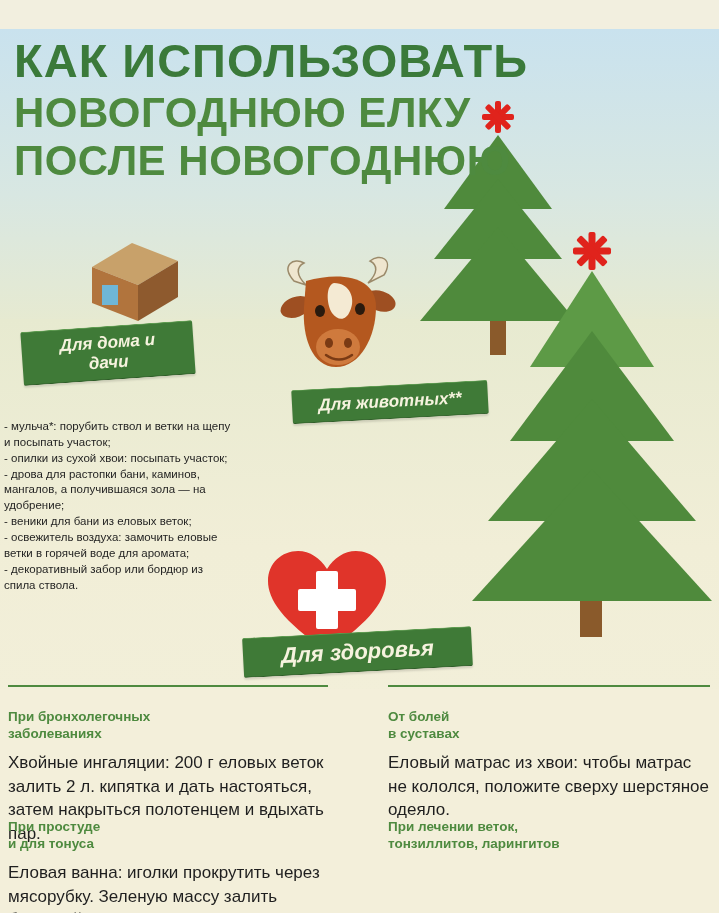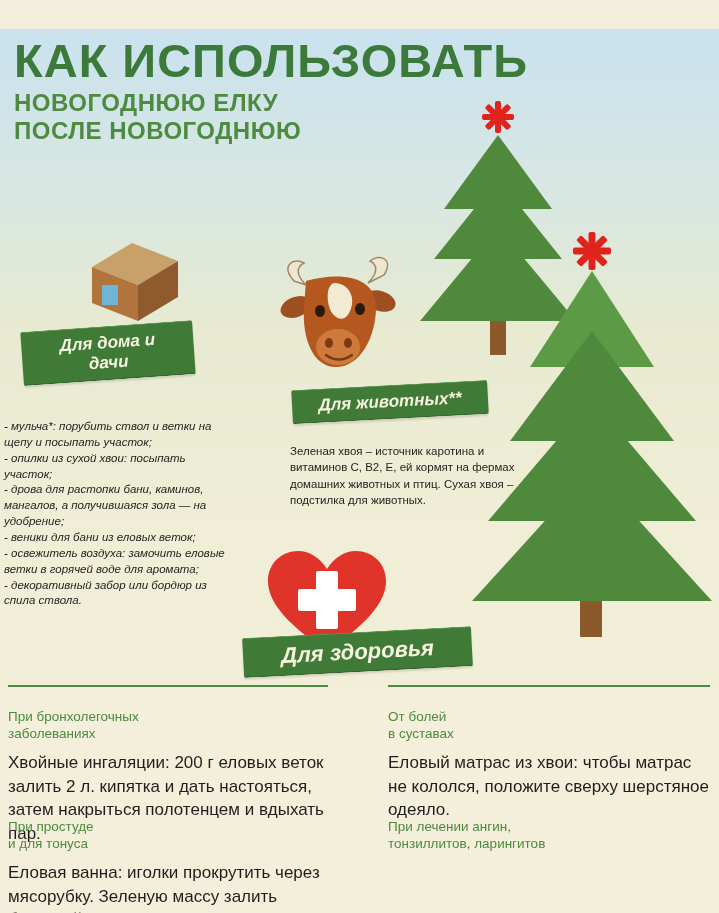--- a/index.html
+++ b/index.html
@@ -48,21 +48,21 @@
   }
   .title-line1 {
     font-size: 47px;
     font-weight: bold;
     color: #3b7a3a;
     letter-spacing: 1px;
     line-height: 1.02;
     white-space: nowrap;
   }
   .title-line2, .title-line3 {
-    font-size: 24px;
+    font-size: 42px;
     font-weight: bold;
     color: #4e8a3f;
     letter-spacing: 0.5px;
     line-height: 1.15;
     white-space: nowrap;
   }
   .title-line2 { margin-top: 4px; }
 
   
   .ribbon {
@@ -118,21 +118,20 @@
     position: absolute;
     color: #1f1f1f;
     font-size: 11.5px;
     line-height: 1.38;
     z-index: 18;
   }
   #home-text {
     left: 4px;
     top: 390px;
     width: 228px;
-    font-style: italic;
   }
   #animals-text {
     left: 290px;
     top: 414px;
     width: 244px;
     font-size: 11.5px;
     line-height: 1.42;
   }
 
   
@@ -145,21 +144,21 @@
   #hr-left  { left: 8px;  top: 656px; width: 320px; }
   #hr-right { left: 388px; top: 656px; width: 322px; }
 
   .sec {
     position: absolute;
     z-index: 18;
   }
   .sec h3 {
     margin: 0 0 8px 0;
     font-size: 13.5px;
-    font-weight: normal;
+    font-weight: bold;
     color: #4e8a3f;
     line-height: 1.25;
   }
   .sec p {
     margin: 0;
     font-size: 17px;
     color: #1f1f1f;
     line-height: 1.4;
   }
   #sec-bronchi { left: 8px;  top: 680px; width: 318px; }
@@ -278,21 +277,20 @@
     <span class="ribbon-inner">Для здоровья</span>
   </div>
 
   <div class="body-text" id="home-text" style="white-space: pre-line;">- мульча*: порубить ствол и ветки на щепу и посыпать участок;
 - опилки из сухой хвои: посыпать участок;
 - дрова для растопки бани, каминов, мангалов, а получившаяся зола — на удобрение;
 - веники для бани из еловых веток;
 - освежитель воздуха: замочить еловые ветки в горячей воде для аромата;
 - декоративный забор или бордюр из спила ствола.</div>
 
-  <div class="body-text" id="animals-text">Зеленая хвоя – источник каротина и витаминов С, В2, Е, ей кормят на фермах домашних животных и птиц. Сухая хвоя – подстилка для животных.</div>
 
   <div class="hr" id="hr-left"></div>
   <div class="hr" id="hr-right"></div>
 
   <div class="sec" id="sec-bronchi">
     <h3 style="white-space: pre-line;">При бронхолегочных
 заболеваниях</h3>
     <p>Хвойные ингаляции: 200 г еловых веток залить 2 л. кипятка и дать настояться, затем накрыться полотенцем и вдыхать пар.</p>
   </div>
 
@@ -302,17 +300,17 @@
     <p>Еловый матрас из хвои: чтобы матрас не кололся, положите сверху шерстяное одеяло.</p>
   </div>
 
   <div class="sec" id="sec-cold">
     <h3 style="white-space: pre-line;">При простуде
 и для тонуса</h3>
     <p>Еловая ванна: иголки прокрутить через мясорубку. Зеленую массу залить бутылкой водки, настоять две недели в холодильнике, затем профильтровать. Экстракт добавляют в ванну.</p>
   </div>
 
   <div class="sec" id="sec-angina">
-    <h3 style="white-space: pre-line;">При лечении ангин,
+    <h3 style="white-space: pre-line;">При лечении веток,
 тонзиллитов, ларингитов</h3>
   </div>
 
 </div>
 
 </body></html>

